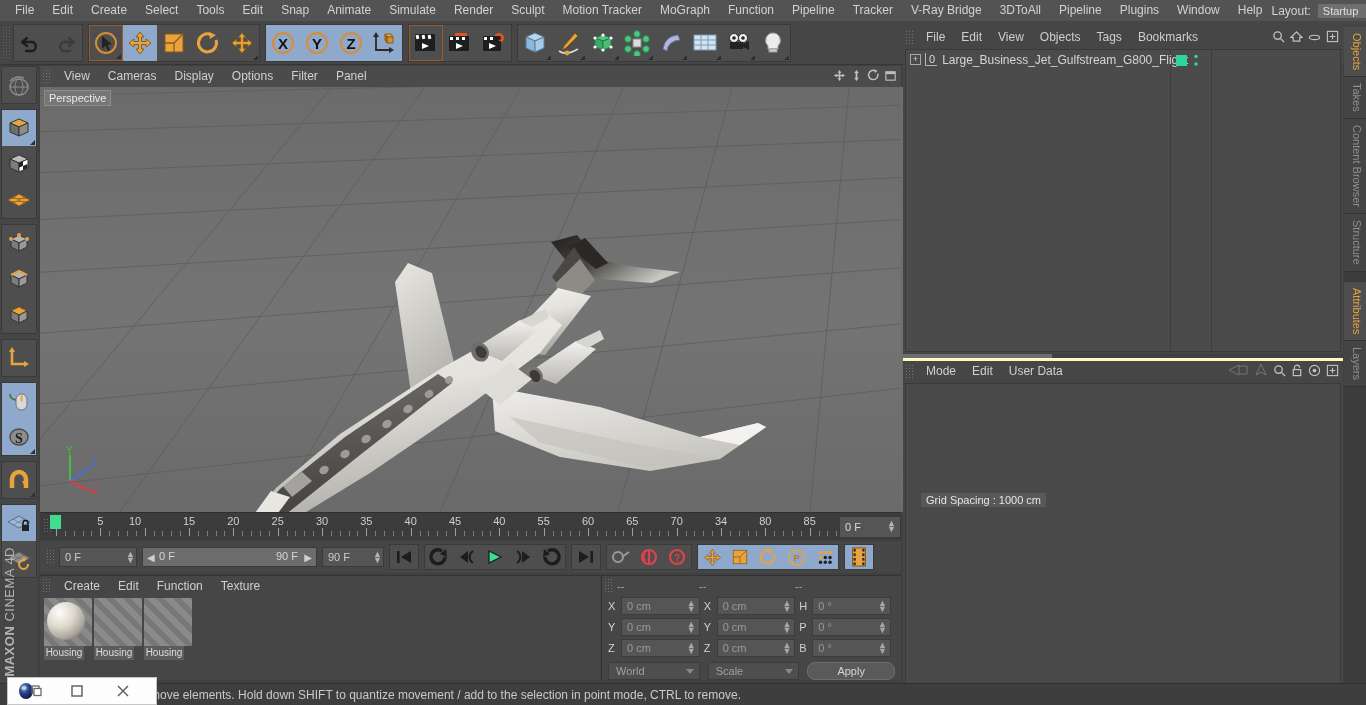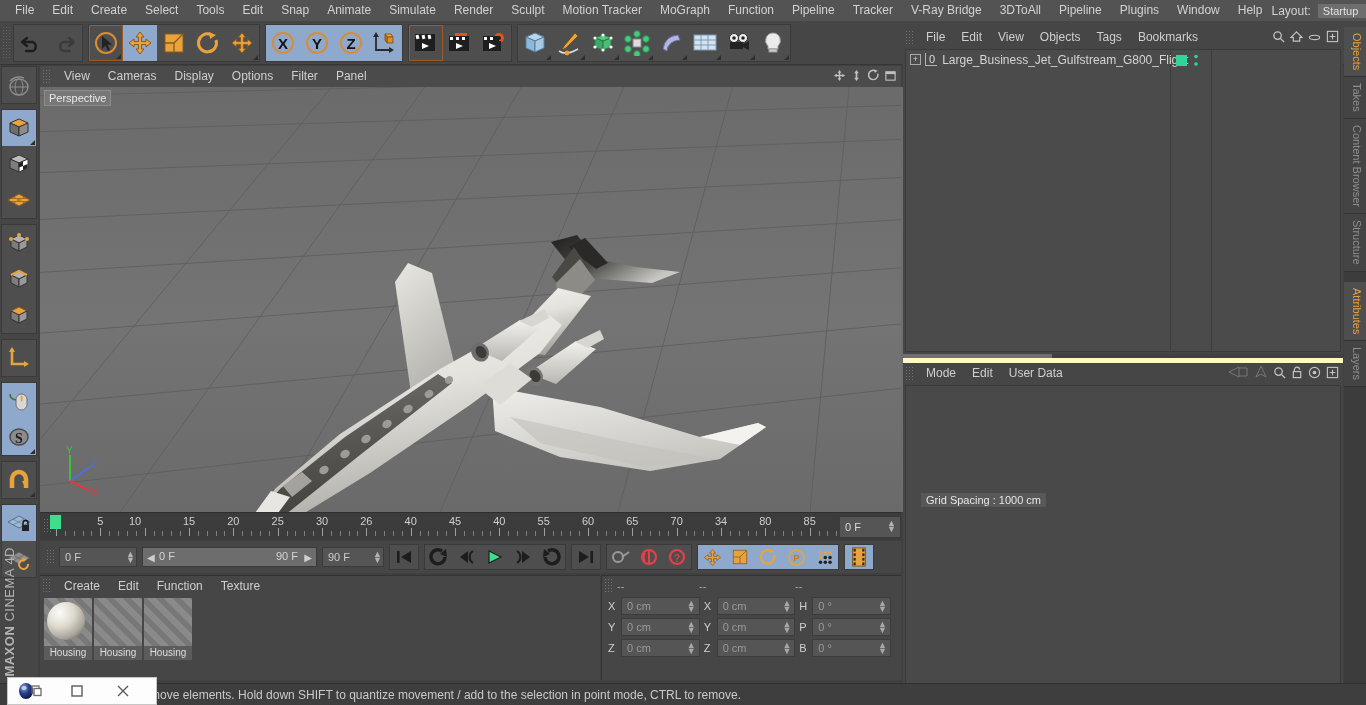--- a/index.html
+++ b/index.html
@@ -151,21 +151,21 @@
   #matmenu { height: 20px; display: flex; align-items: center; }
   #matmenu .mm { padding: 0 9px; font-size: 12px; color: #cfcfcf; line-height: 20px; cursor: default; }
   #matlist { position: absolute; left: 4px; top: 22px; display: flex; gap: 2px; }
   .matcell { width: 48px; height: 62px; position: relative; }
   .matthumb {
     width: 48px; height: 48px;
     background-image: repeating-linear-gradient(45deg, #8a8a8a 0 6px, #787878 6px 12px);
     position: relative; overflow: hidden;
   }
   .matname {
-    position: absolute; bottom: 0; left: 0; width: 48px; height: 14px;
+    position: absolute; bottom: 0; left: 0; width: 40px; height: 14px;
     background: #5c5c5c; color: #ddd; font-size: 10px; line-height: 14px;
     text-align: center; overflow: hidden; white-space: nowrap;
   }
 
   
   #coord {
     position: absolute; left: 601px; top: 575px; width: 300px; height: 105px;
     background: #464646; border-left: 1px solid #333; border-top: 1px solid #333;
   }
   #coordhdr { height: 20px; display: flex; align-items: center; }
@@ -201,21 +201,21 @@
     font-size: 9px; line-height: 9px; text-align: center; margin-right: 4px;
   }
   .objrow .lzero { font-size: 11px; color: #dcdcdc; margin-right: 5px; font-family: "Liberation Sans", sans-serif; }
   .objname { font-size: 12px; color: #d5d5d5; white-space: nowrap; }
   #objcol-div { position: absolute; left: 264px; top: 0; width: 1px; height: 303px; background: #3d3d3d; }
   #objcol-div2 { position: absolute; left: 305px; top: 0; width: 1px; height: 303px; background: #3d3d3d; }
   .greenchip { position: absolute; left: 270px; top: 5px; width: 11px; height: 11px; background: #2fd699; }
   .dots { position: absolute; left: 287px; top: 4px; }
 
   
-  #attrmgr { position: absolute; left: 903px; top: 358px; width: 440px; height: 347px; background: #464646; border-top: 5px solid #fef9c3; }
+  #attrmgr { position: absolute; left: 903px; top: 358px; width: 440px; height: 347px; background: #464646; border-top: 3px solid #fef9c3; }
   #attrmenu { height: 21px; display: flex; align-items: center; position: relative; }
   #attrmenu .am { padding: 0 8px; font-size: 12px; color: #cfcfcf; line-height: 21px; cursor: default; }
   #attricons { position: absolute; right: 4px; top: 2px; display: flex; gap: 5px; align-items: center; color: #bdbdbd; font-size: 12px; }
   #attrbody { position: absolute; left: 2px; top: 22px; width: 436px; height: 322px; background: #494949; border: 1px solid #3a3a3a; }
 
   
   #rtabs { position: absolute; right: 0; top: 27px; width: 22px; height: 678px; background: #3c3c3c; }
   .rtab {
     width: 22px; writing-mode: vertical-rl; text-orientation: mixed;
     font-size: 11px; padding: 6px 3px; color: #8f8f8f; background: #444;
@@ -811,21 +811,21 @@
       <div class="tick-lbl" style="left: 85px;">10</div>
       <div class="tick maj" style="left: 94.6667px;"></div>
       <div class="tick-lbl" style="left: 139px;">15</div>
       <div class="tick maj" style="left: 139px;"></div>
       <div class="tick-lbl" style="left: 183.333px;">20</div>
       <div class="tick maj" style="left: 183.333px;"></div>
       <div class="tick-lbl" style="left: 227.667px;">25</div>
       <div class="tick maj" style="left: 227.667px;"></div>
       <div class="tick-lbl" style="left: 272px;">30</div>
       <div class="tick maj" style="left: 272px;"></div>
-      <div class="tick-lbl" style="left: 316.333px;">26</div>
+      <div class="tick-lbl" style="left: 316.333px;">35</div>
       <div class="tick maj" style="left: 316.333px;"></div>
       <div class="tick-lbl" style="left: 360.667px;">40</div>
       <div class="tick maj" style="left: 360.667px;"></div>
       <div class="tick-lbl" style="left: 405px;">45</div>
       <div class="tick maj" style="left: 405px;"></div>
       <div class="tick-lbl" style="left: 449.333px;">40</div>
       <div class="tick maj" style="left: 449.333px;"></div>
       <div class="tick-lbl" style="left: 493.667px;">55</div>
       <div class="tick maj" style="left: 493.667px;"></div>
       <div class="tick-lbl" style="left: 538px;">60</div>
@@ -1129,20 +1129,31 @@
       </div>
       <div class="crow">
         <span class="clbl">Z</span>
         <div class="cfield"><span>0 cm</span><span class="spin">▲<br>▼</span></div>
         <span class="clbl">Z</span>
         <div class="cfield"><span>0 cm</span><span class="spin">▲<br>▼</span></div>
         <span class="clbl">B</span>
         <div class="cfield"><span>0 °</span><span class="spin">▲<br>▼</span></div>
       </div>
     </div>
+  <div class="crow2">
+    <div class="csel">
+      <span>World</span>
+      <span class="arw"></span>
+    </div>
+    <div class="csel">
+      <span>Scale</span>
+      <span class="arw"></span>
+    </div>
+    <div id="applybtn">Apply</div>
+  </div>
 </div>
 
 <div id="objmgr">
   <div id="objmenu">
     <div class="dotgrip"></div>
     <div id="objmenu-items" style="display:flex;">
         <div class="om">File</div>
         <div class="om">Edit</div>
         <div class="om">View</div>
         <div class="om">Objects</div>

